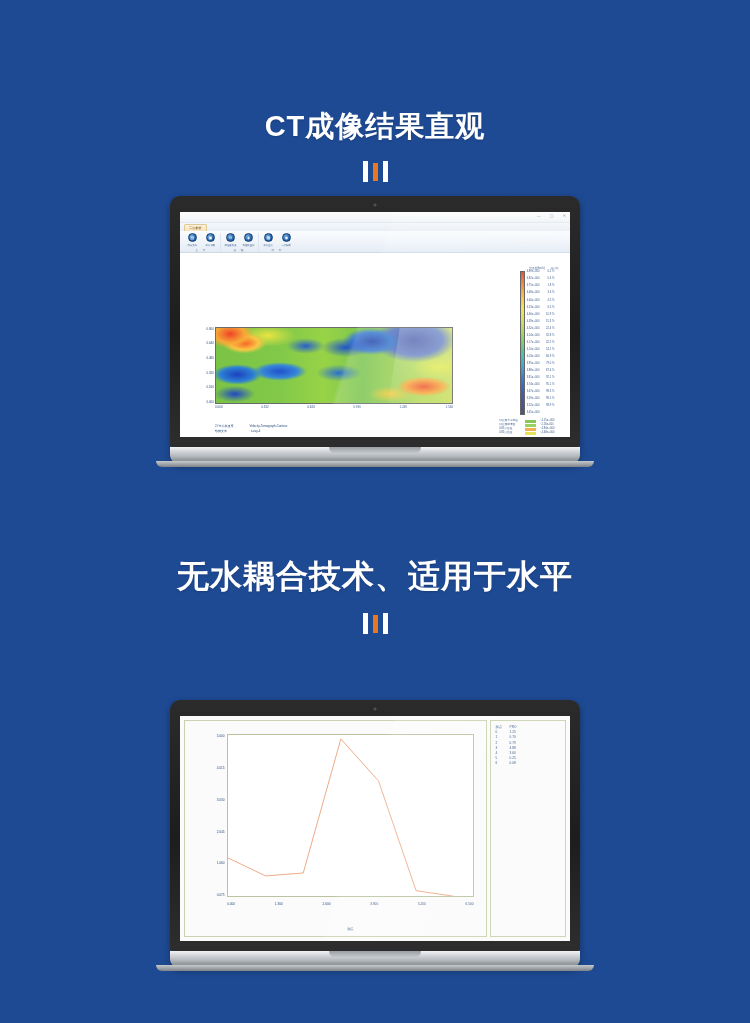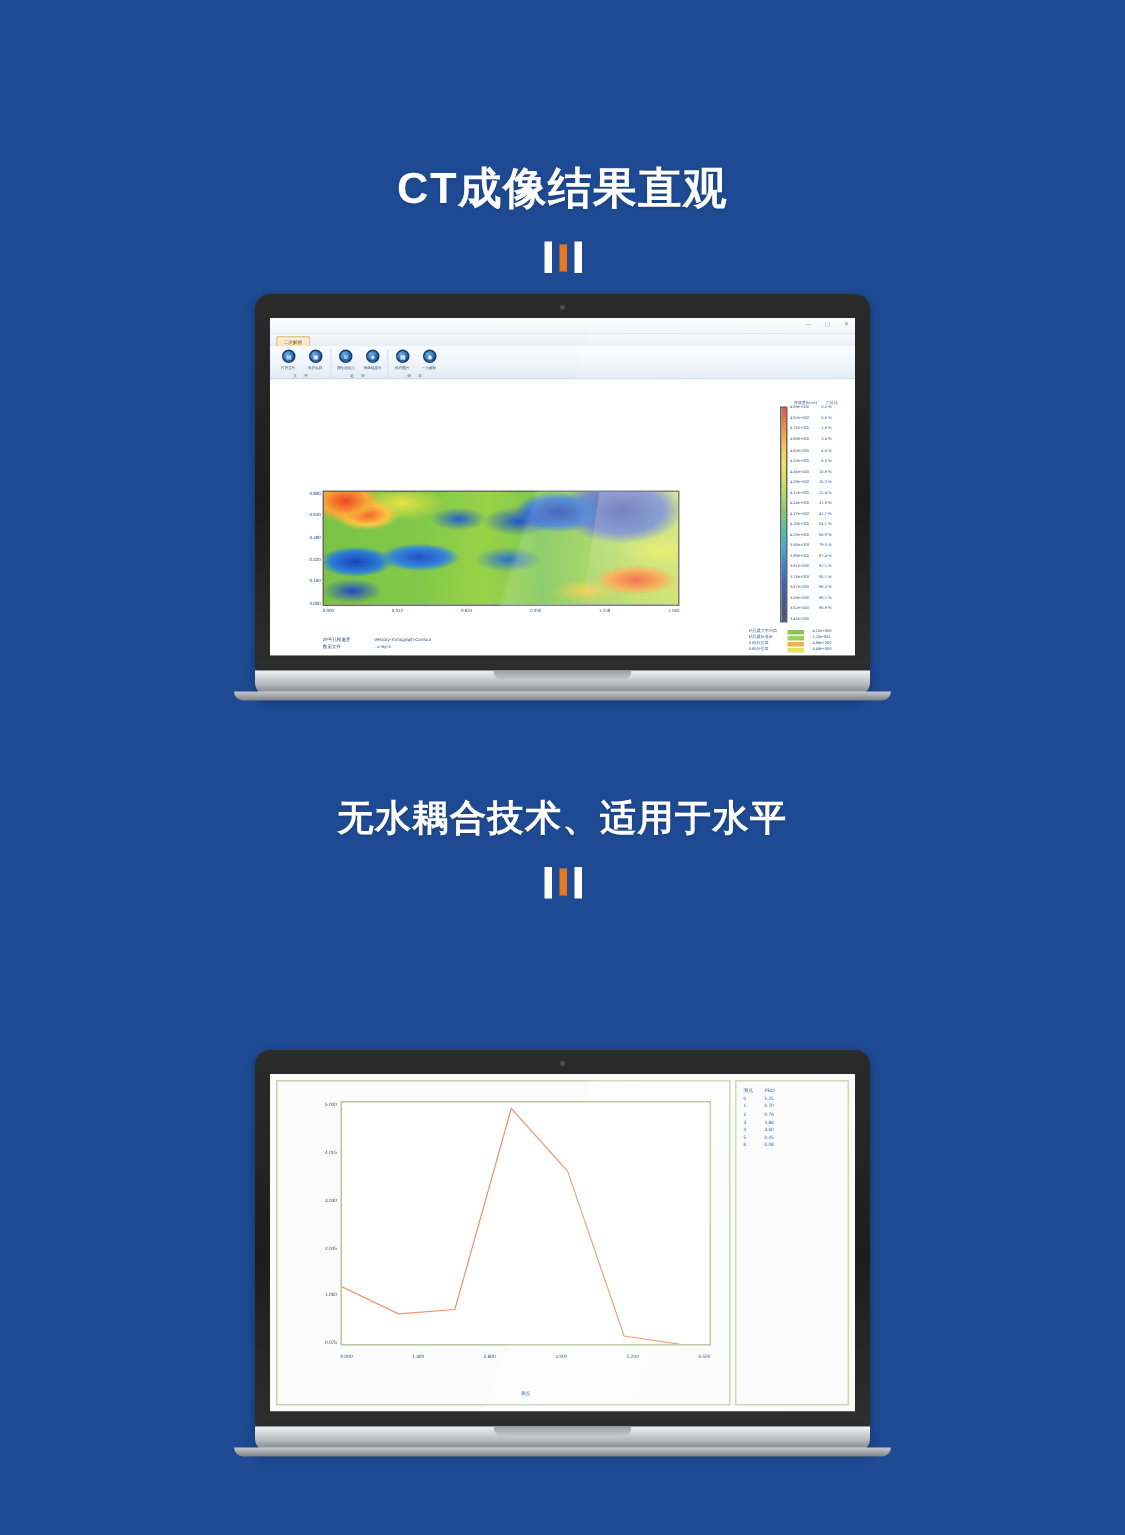--- a/index.html
+++ b/index.html
@@ -14,21 +14,21 @@
   
   .heading-block { width: 100%; text-align: center; }
   .heading {
     color: #ffffff;
     font-weight: bold;
     letter-spacing: 1px;
     line-height: 1.32;
     text-shadow: 0 1px 2px rgba(0,0,0,.18);
   }
   .h1 { font-size: 29px; }
-  .h2 { font-size: 24px; }
+  .h2 { font-size: 32px; margin-top: 25px; }
 
   .divider {
     display: flex; justify-content: center; align-items: center;
     gap: 5px; margin-top: 16px;
   }
   .divider i { display: block; width: 5px; height: 21px; background: #ffffff; }
   .divider i.accent { background: #e8781f; height: 18px; }
 
   
   .laptop { position: absolute; left: 50%; transform: translateX(-50%); }

